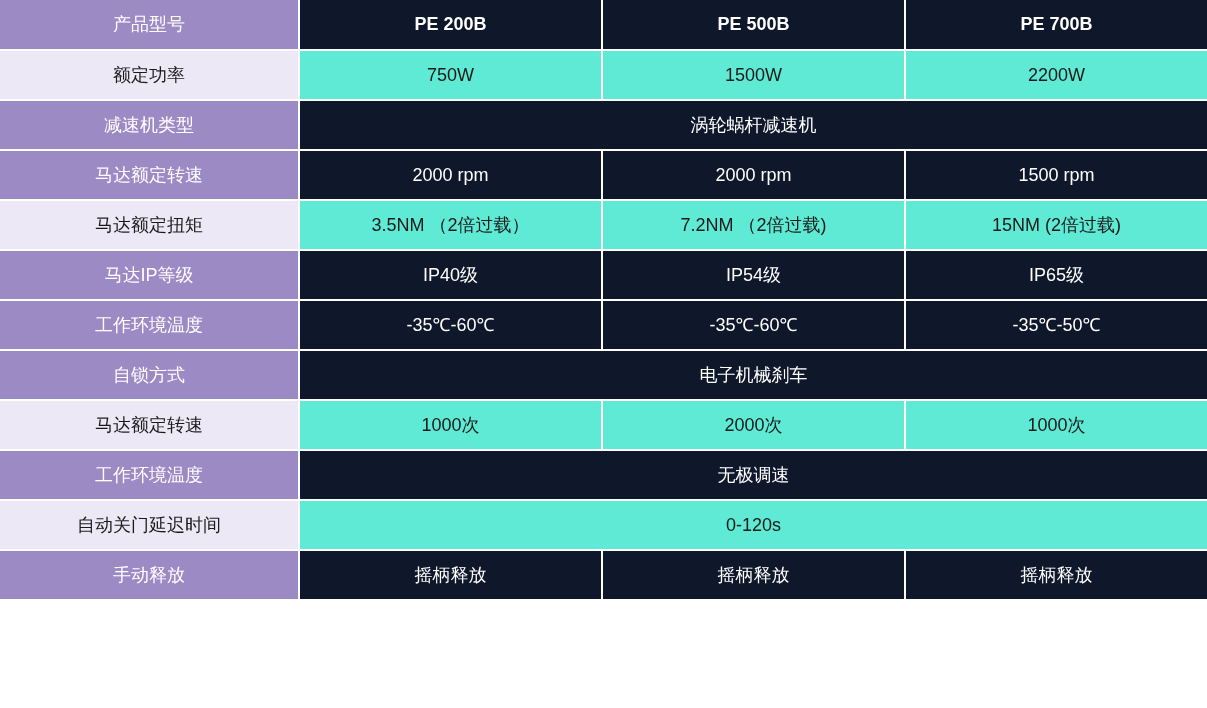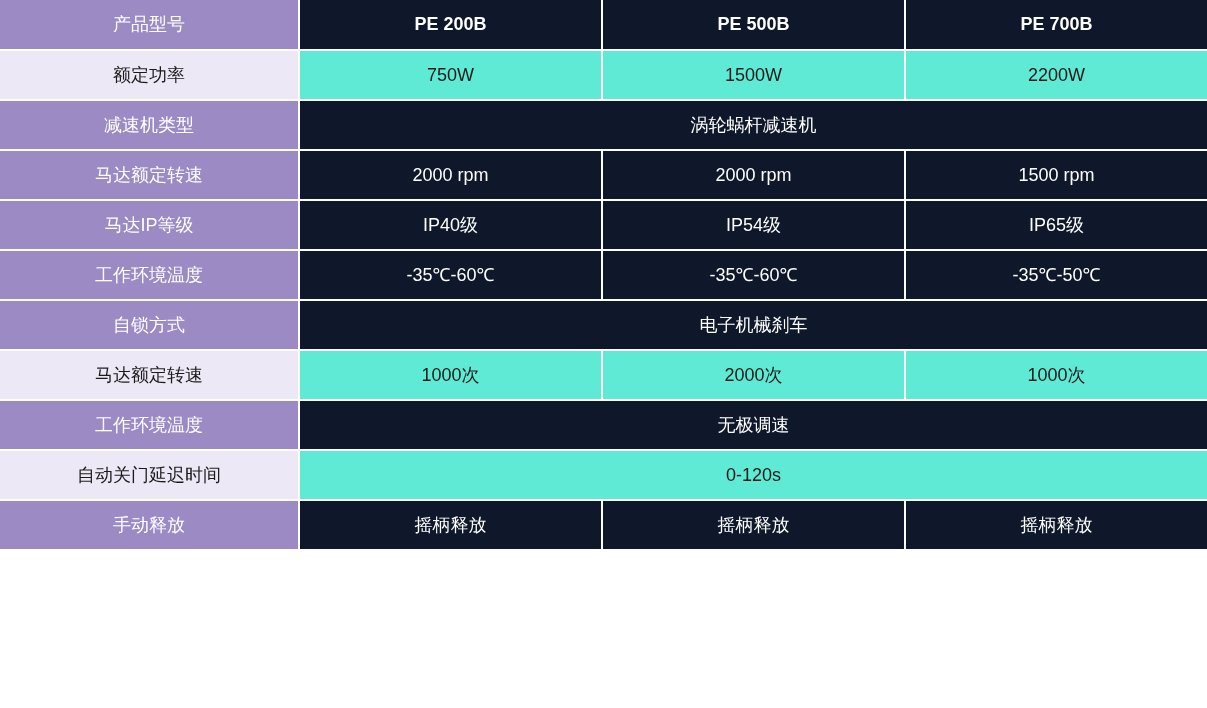--- a/index.html
+++ b/index.html
@@ -90,20 +90,26 @@
       <tr class="row-shade">
         <td class="label-cell">减速机类型</td>
         <td class="value-cell" colspan="3">涡轮蜗杆减速机</td>
       </tr>
       <tr class="row-shade">
         <td class="label-cell">马达额定转速</td>
         <td class="value-cell">2000 rpm</td>
         <td class="value-cell">2000 rpm</td>
         <td class="value-cell">1500 rpm</td>
       </tr>
+      <tr class="row-light">
+        <td class="label-cell">马达额定扭矩</td>
+        <td class="value-cell">3.5NM （2倍过载）</td>
+        <td class="value-cell">7.2NM （2倍过载)</td>
+        <td class="value-cell">15NM (2倍过载)</td>
+      </tr>
       <tr class="row-shade">
         <td class="label-cell">马达IP等级</td>
         <td class="value-cell">IP40级</td>
         <td class="value-cell">IP54级</td>
         <td class="value-cell">IP65级</td>
       </tr>
       <tr class="row-shade">
         <td class="label-cell">工作环境温度</td>
         <td class="value-cell">-35℃-60℃</td>
         <td class="value-cell">-35℃-60℃</td>

